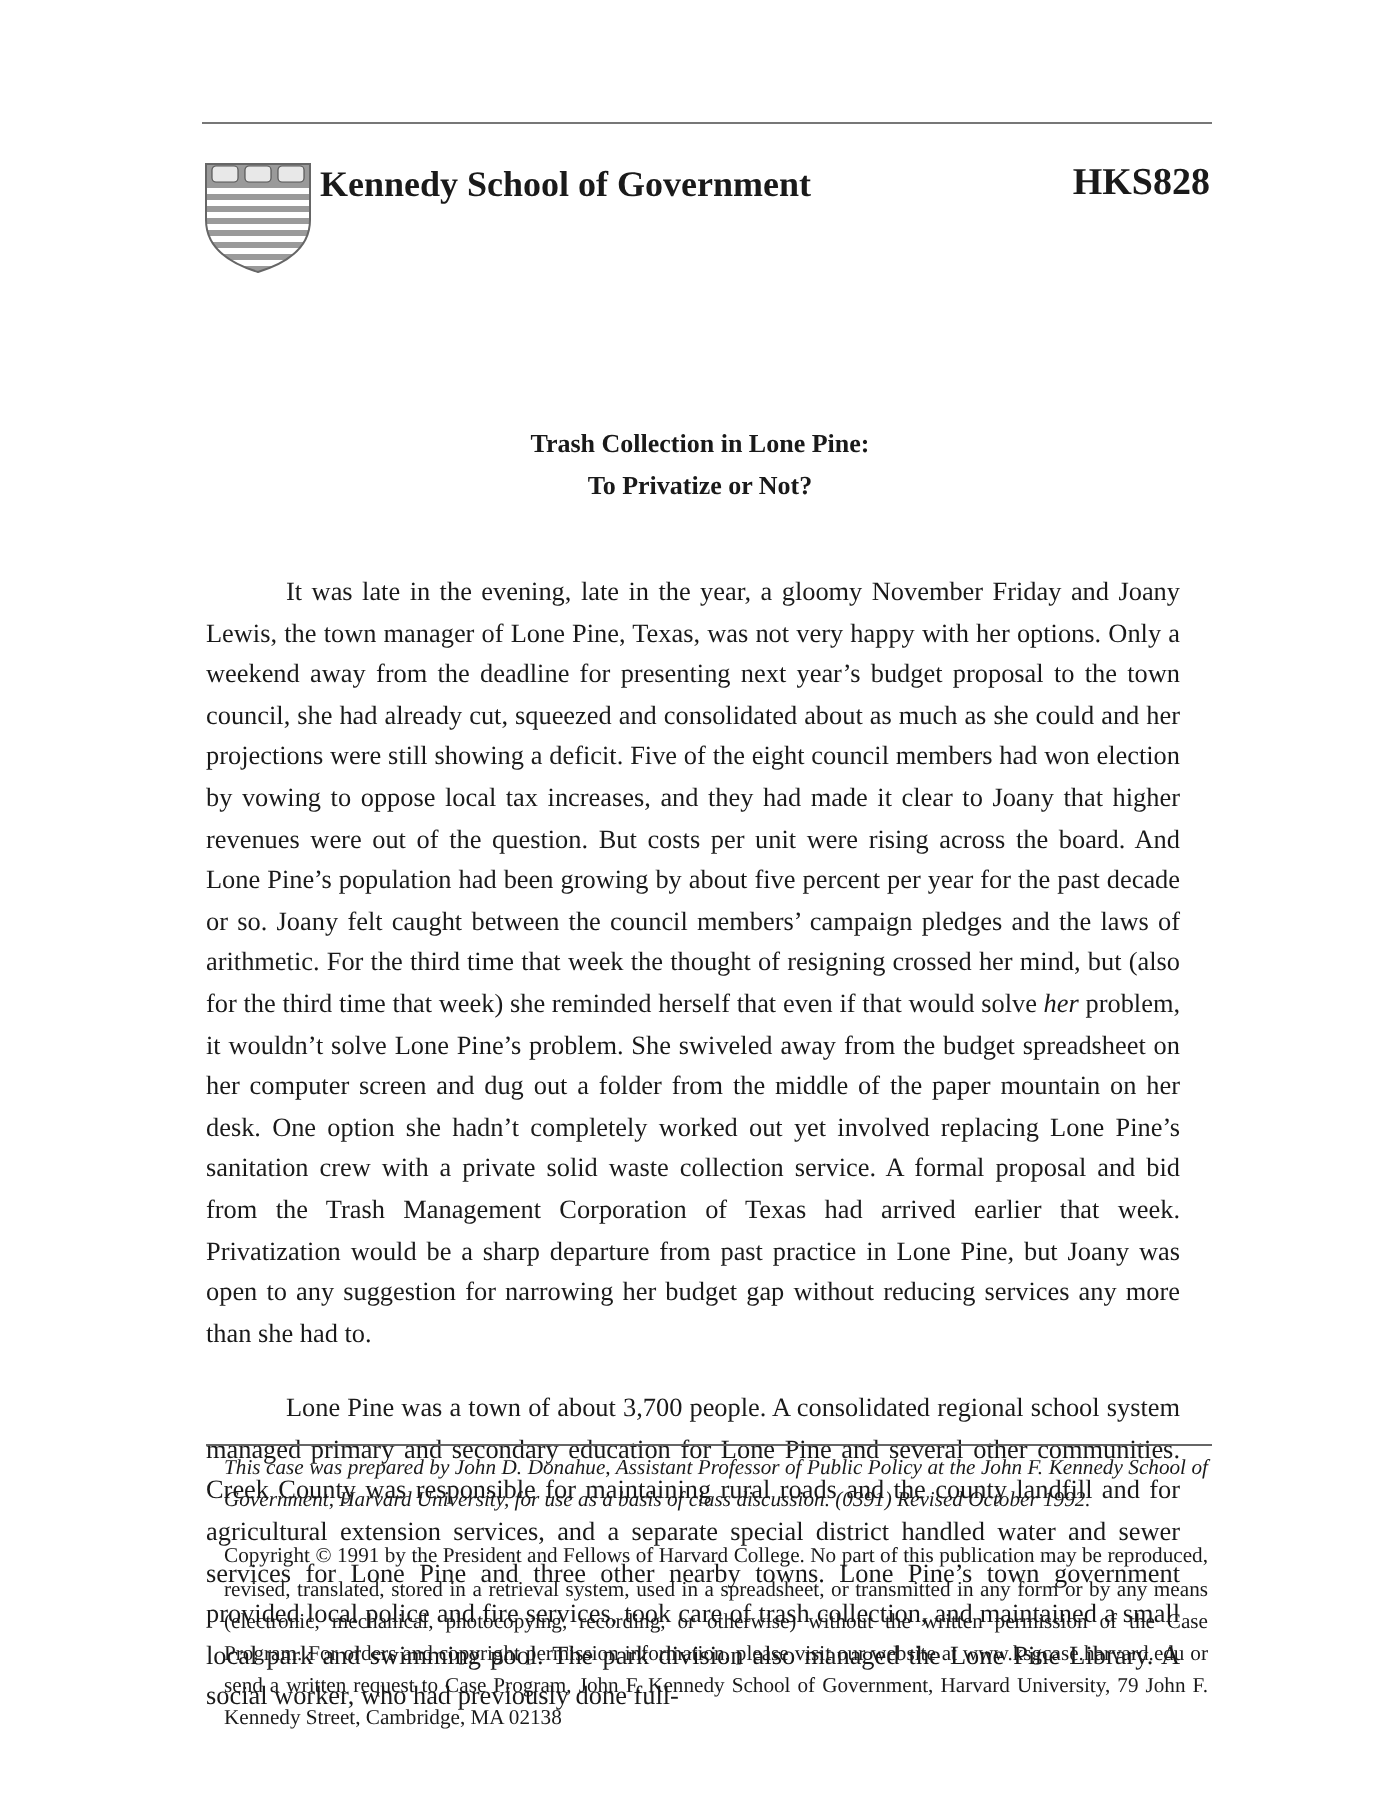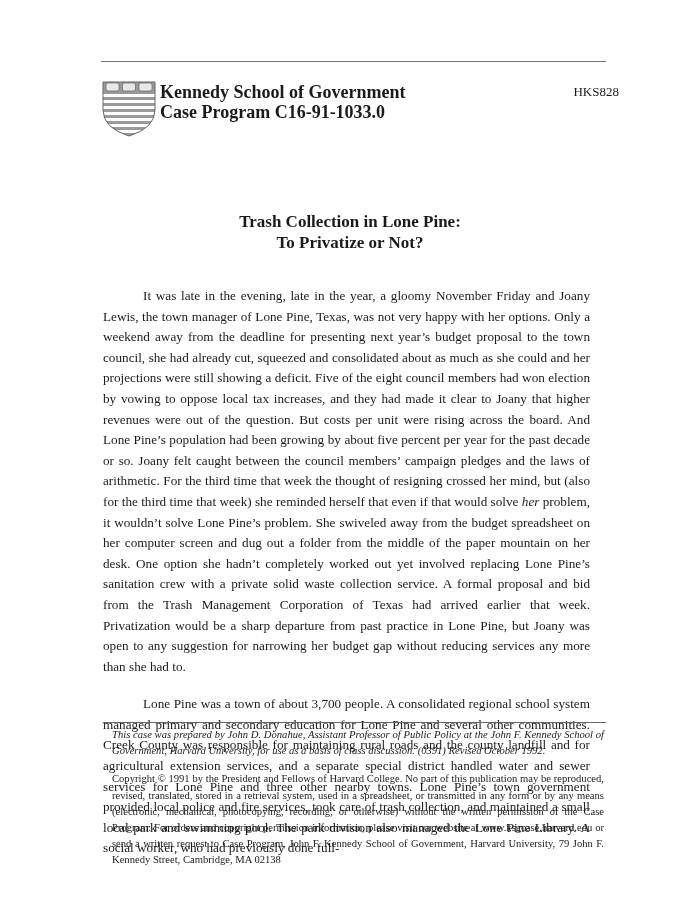--- a/index.html
+++ b/index.html
@@ -3,23 +3,23 @@
   <meta charset="utf-8">
   <style>
     html, body { margin: 0; padding: 0; background: #ffffff; }
     body { width: 700px; height: 906px; position: relative; overflow: hidden;
            font-family: "Liberation Serif", "DejaVu Serif", serif; color: #1a1a1a; }
     .top-rule { position: absolute; left: 101px; top: 61px; width: 505px; height: 0;
                 border-top: 1.5px solid #777; }
     .shield { position: absolute; left: 101px; top: 80px; width: 56px; height: 58px; }
     .header-text { position: absolute; left: 160px; top: 82px; font-weight: bold;
                    font-size: 18px; line-height: 20px; }
-    .case-id { position: absolute; right: 81px; top: 82px; font-weight: normal; font-size: 13px; line-height: 20px; }
+    .case-id { position: absolute; right: 95px; top: 82px; font-weight: bold; font-size: 19px; line-height: 20px; }
     .title { position: absolute; left: 0; width: 700px; top: 211px; text-align: center;
-             font-weight: bold; font-size: 17px; line-height: 21px; }
+             font-weight: bold; font-size: 13px; line-height: 21px; }
     .body { position: absolute; left: 103px; top: 286px; width: 503px; font-size: 13.2px;
             line-height: 20.6px; text-align: justify; }
     .body p { margin: 0 16px 17px 0; text-indent: 40px; }
     .foot-rule { position: absolute; left: 103px; top: 722px; width: 503px; height: 0;
                  border-top: 1px solid #666; }
     .footer { position: absolute; left: 112px; top: 726px; width: 492px; font-size: 10.6px;
               line-height: 16.2px; text-align: justify; }
     .footer .note { font-style: italic; margin: 1px 0 12px 0; }
     .footer .copy { margin: 0; }
   </style>
@@ -46,21 +46,20 @@
     <rect x="0" y="53" width="56" height="3" fill="#9a9a9a"></rect>
     <rect x="5" y="3" width="13" height="8" rx="2" fill="#e8e8e8" stroke="#555" stroke-width="0.6"></rect>
     <rect x="21.5" y="3" width="13" height="8" rx="2" fill="#e8e8e8" stroke="#555" stroke-width="0.6"></rect>
     <rect x="38" y="3" width="13" height="8" rx="2" fill="#e8e8e8" stroke="#555" stroke-width="0.6"></rect>
   </g>
   <path d="M2 2 H54 V30 Q54 48 28 56 Q2 48 2 30 Z" fill="none" stroke="#666" stroke-width="1"></path>
 </svg>
 
 <div class="header-text">
   <div>Kennedy School of Government</div>
-  <div>Case Program C16-91-1033.0</div>
 </div>
 <div class="case-id">HKS828</div>
 
 <div class="title">
   <div>Trash Collection in Lone Pine:</div>
   <div>To Privatize or Not?</div>
 </div>
 
 <div class="body">
   <p><span>It was late in the evening, late in the year, a gloomy November Friday and Joany Lewis, the town manager of Lone Pine, Texas, was not very happy with her options. Only a weekend away from the deadline for presenting next year’s budget proposal to the town council, she had already cut, squeezed and consolidated about as much as she could and her projections were still showing a deficit. Five of the eight council members had won election by vowing to oppose local tax increases, and they had made it clear to Joany that higher revenues were out of the question. But costs per unit were rising across the board. And Lone Pine’s population had been growing by about five percent per year for the past decade or so. Joany felt caught between the council members’ campaign pledges and the laws of arithmetic. For the third time that week the thought of resigning crossed her mind, but (also for the third time that week) she reminded herself that even if that would solve </span><em>her</em><span> problem, it wouldn’t solve Lone Pine’s problem. She swiveled away from the budget spreadsheet on her computer screen and dug out a folder from the middle of the paper mountain on her desk. One option she hadn’t completely worked out yet involved replacing Lone Pine’s sanitation crew with a private solid waste collection service. A formal proposal and bid from the Trash Management Corporation of Texas had arrived earlier that week. Privatization would be a sharp departure from past practice in Lone Pine, but Joany was open to any suggestion for narrowing her budget gap without reducing services any more than she had to.</span></p>

